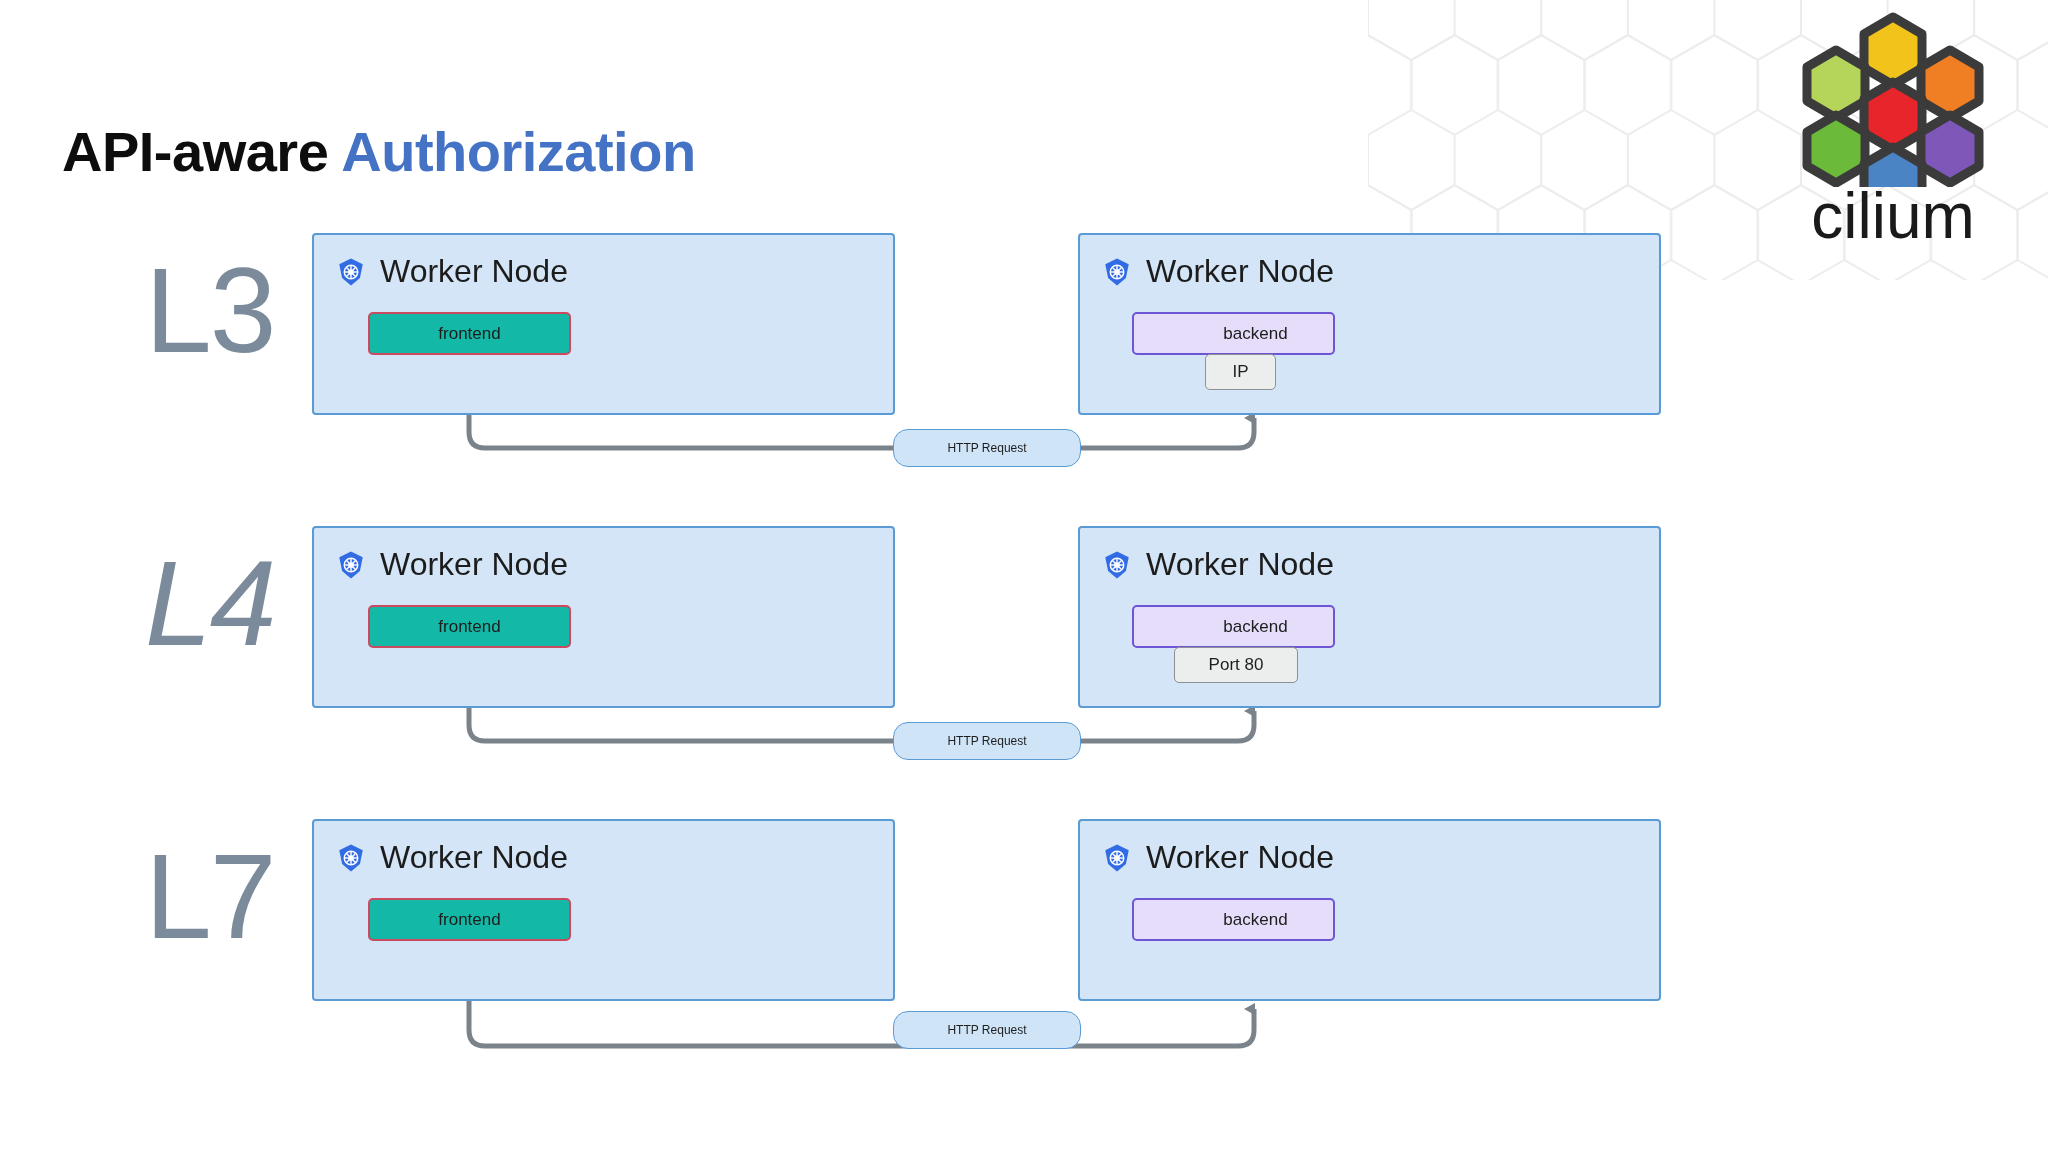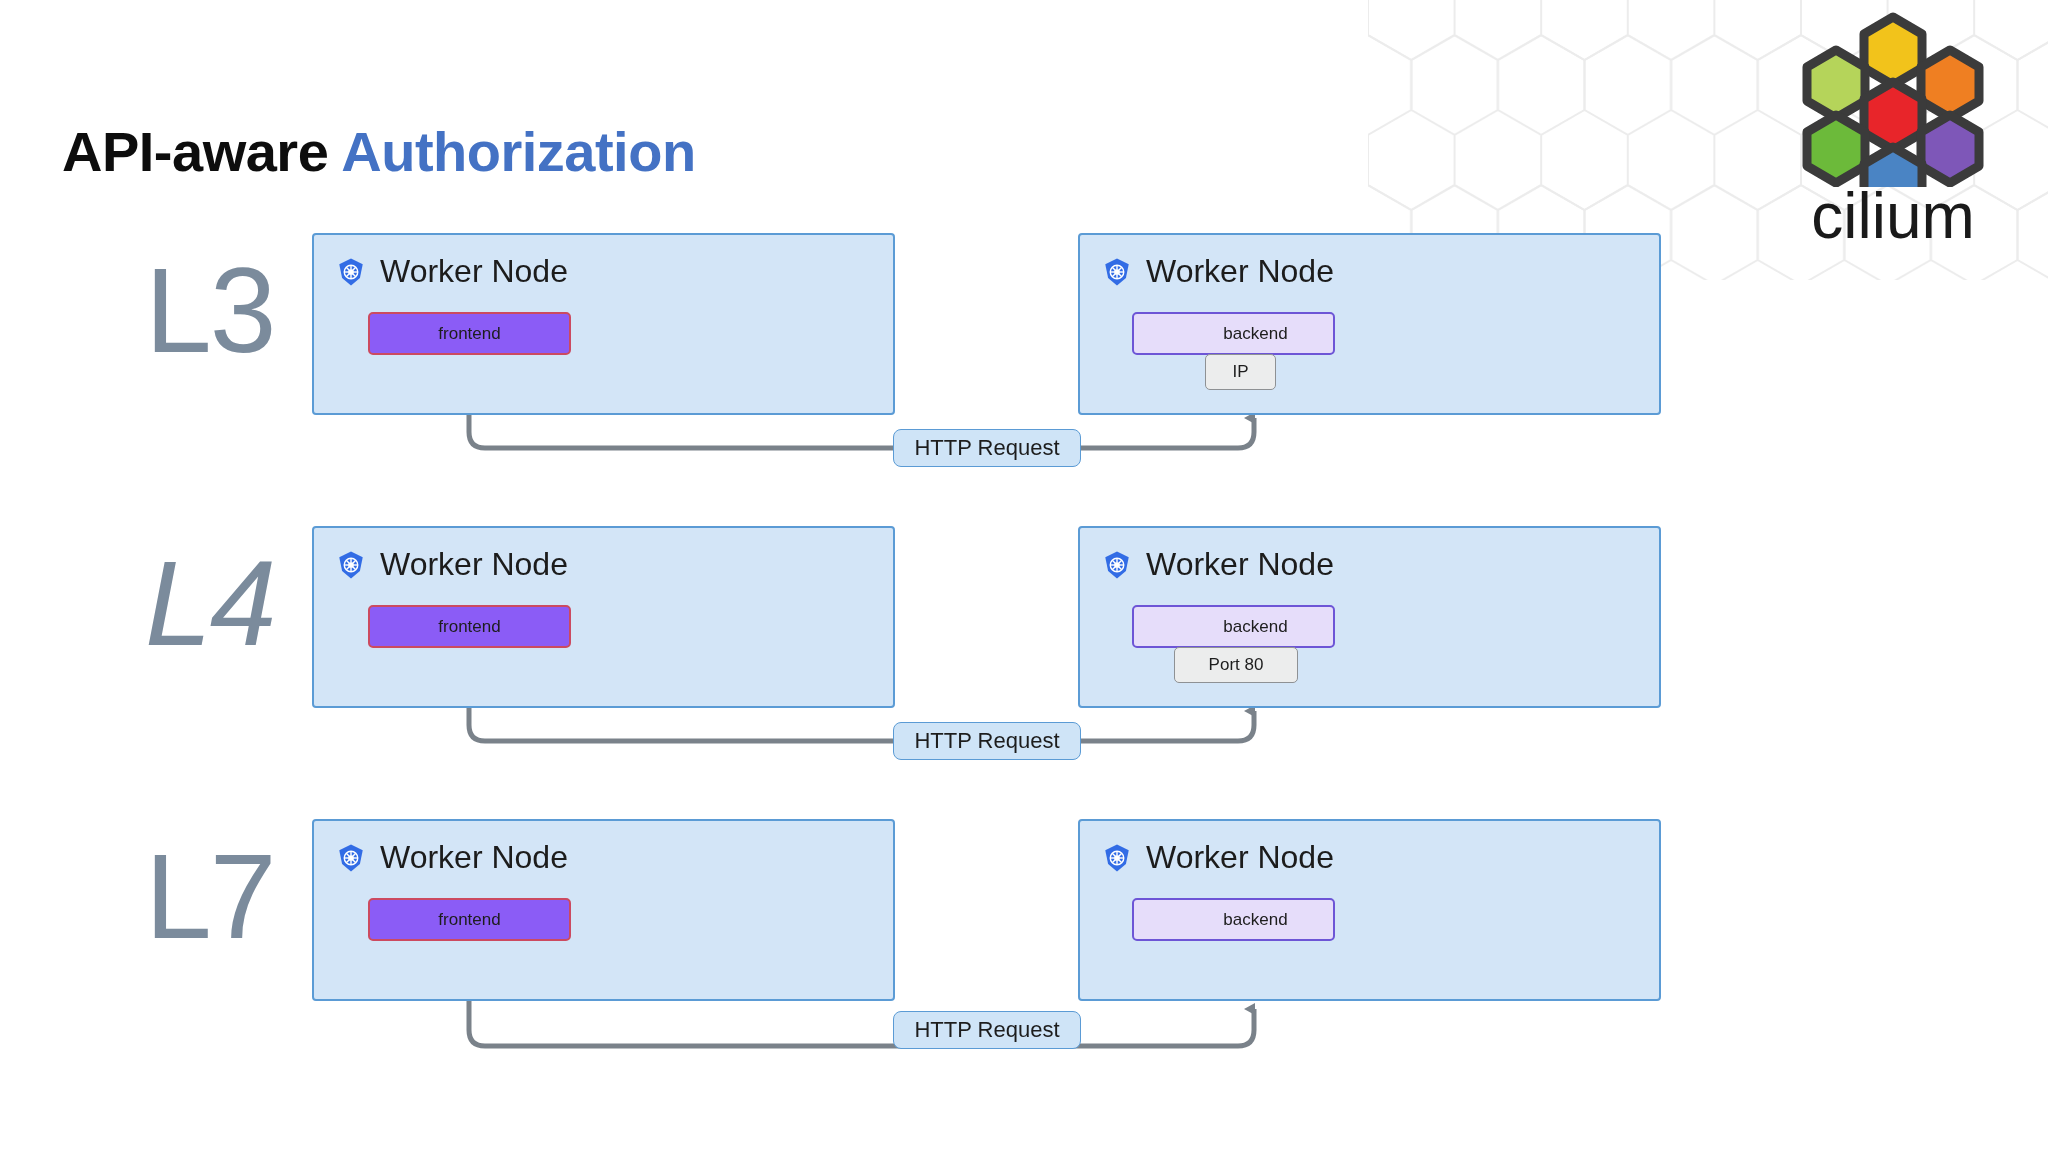--- a/index.html
+++ b/index.html
@@ -123,21 +123,21 @@
     position: absolute;
     box-sizing: border-box;
     border-radius: 5px;
     display: flex;
     align-items: center;
     justify-content: center;
     font-size: 17px;
     white-space: nowrap;
   }
   .pod-frontend {
-    background: #8b5cf6;
+    background: #14b8a6;
     border: 2px solid #cc4a60;
     color: #1d1d1d;
     text-align: center;
   }
   .pod-backend {
     background: #e6ddfa;
     border: 2px solid #6d55d6;
     color: #1d1d1d;
     padding-left: 44px;
   }
@@ -154,25 +154,25 @@
     font-size: 17px;
     color: #1d1d1d;
     white-space: nowrap;
   }
 
   .req-label {
     position: absolute;
     box-sizing: border-box;
     background: #cfe4f7;
     border: 1.5px solid #5b9bd5;
-    border-radius: 8px;
+    border-radius: 15px;
     display: flex;
     align-items: center;
     justify-content: center;
-    font-size: 22px;
+    font-size: 12px;
     color: #1d1d1d;
     white-space: nowrap;
     z-index: 4;
   }
 
   .connector {
     position: absolute;
     left: 0;
     top: 0;
     width: 2048px;

